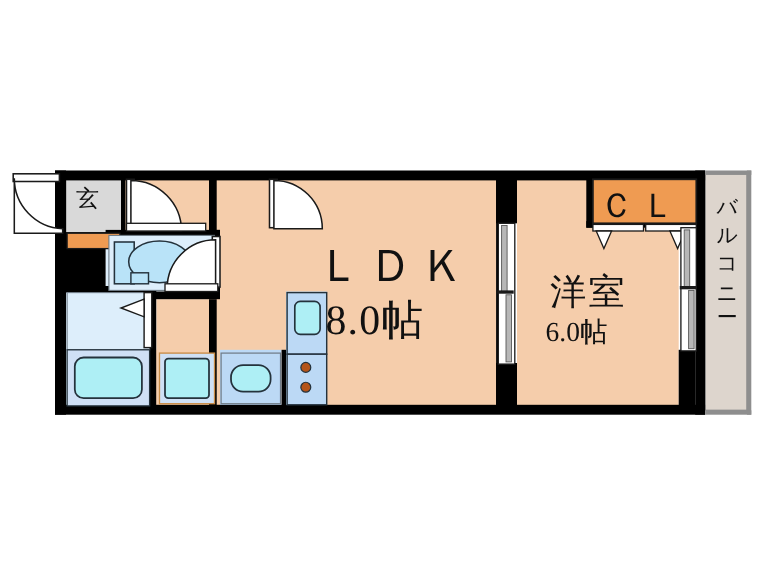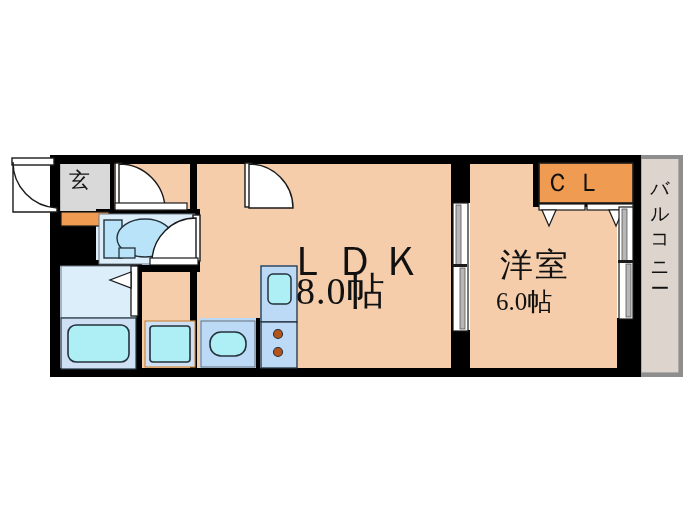--- a/index.html
+++ b/index.html
@@ -27,21 +27,20 @@
     font-family: "Liberation Serif", serif;
     color: #111111;
     white-space: nowrap;
     pointer-events: none;
   }
   .lbl-ldk {
     left: 288px;
     top: 214px;
     font-size: 41px;
     letter-spacing: 6px;
-    margin-top: 20px;
   }
   .lbl-ldk-area {
     left: 296px;
     top: 266px;
     font-size: 38px;
     letter-spacing: 1px;
     text-align: center;
   }
   .lbl-room {
     left: 500px;
@@ -51,21 +50,21 @@
   }
   .lbl-room-area {
     left: 496px;
     top: 285px;
     font-size: 25px;
     letter-spacing: 0px;
   }
   .lbl-cl {
     left: 545px;
     top: 166px;
-    font-size: 25px;
+    font-size: 31px;
     letter-spacing: 7px;
   }
   .lbl-genkan {
     left: 69px;
     top: 166px;
     font-size: 21px;
   }
   .lbl-balcony {
     left: 651px;
     top: 167px;

